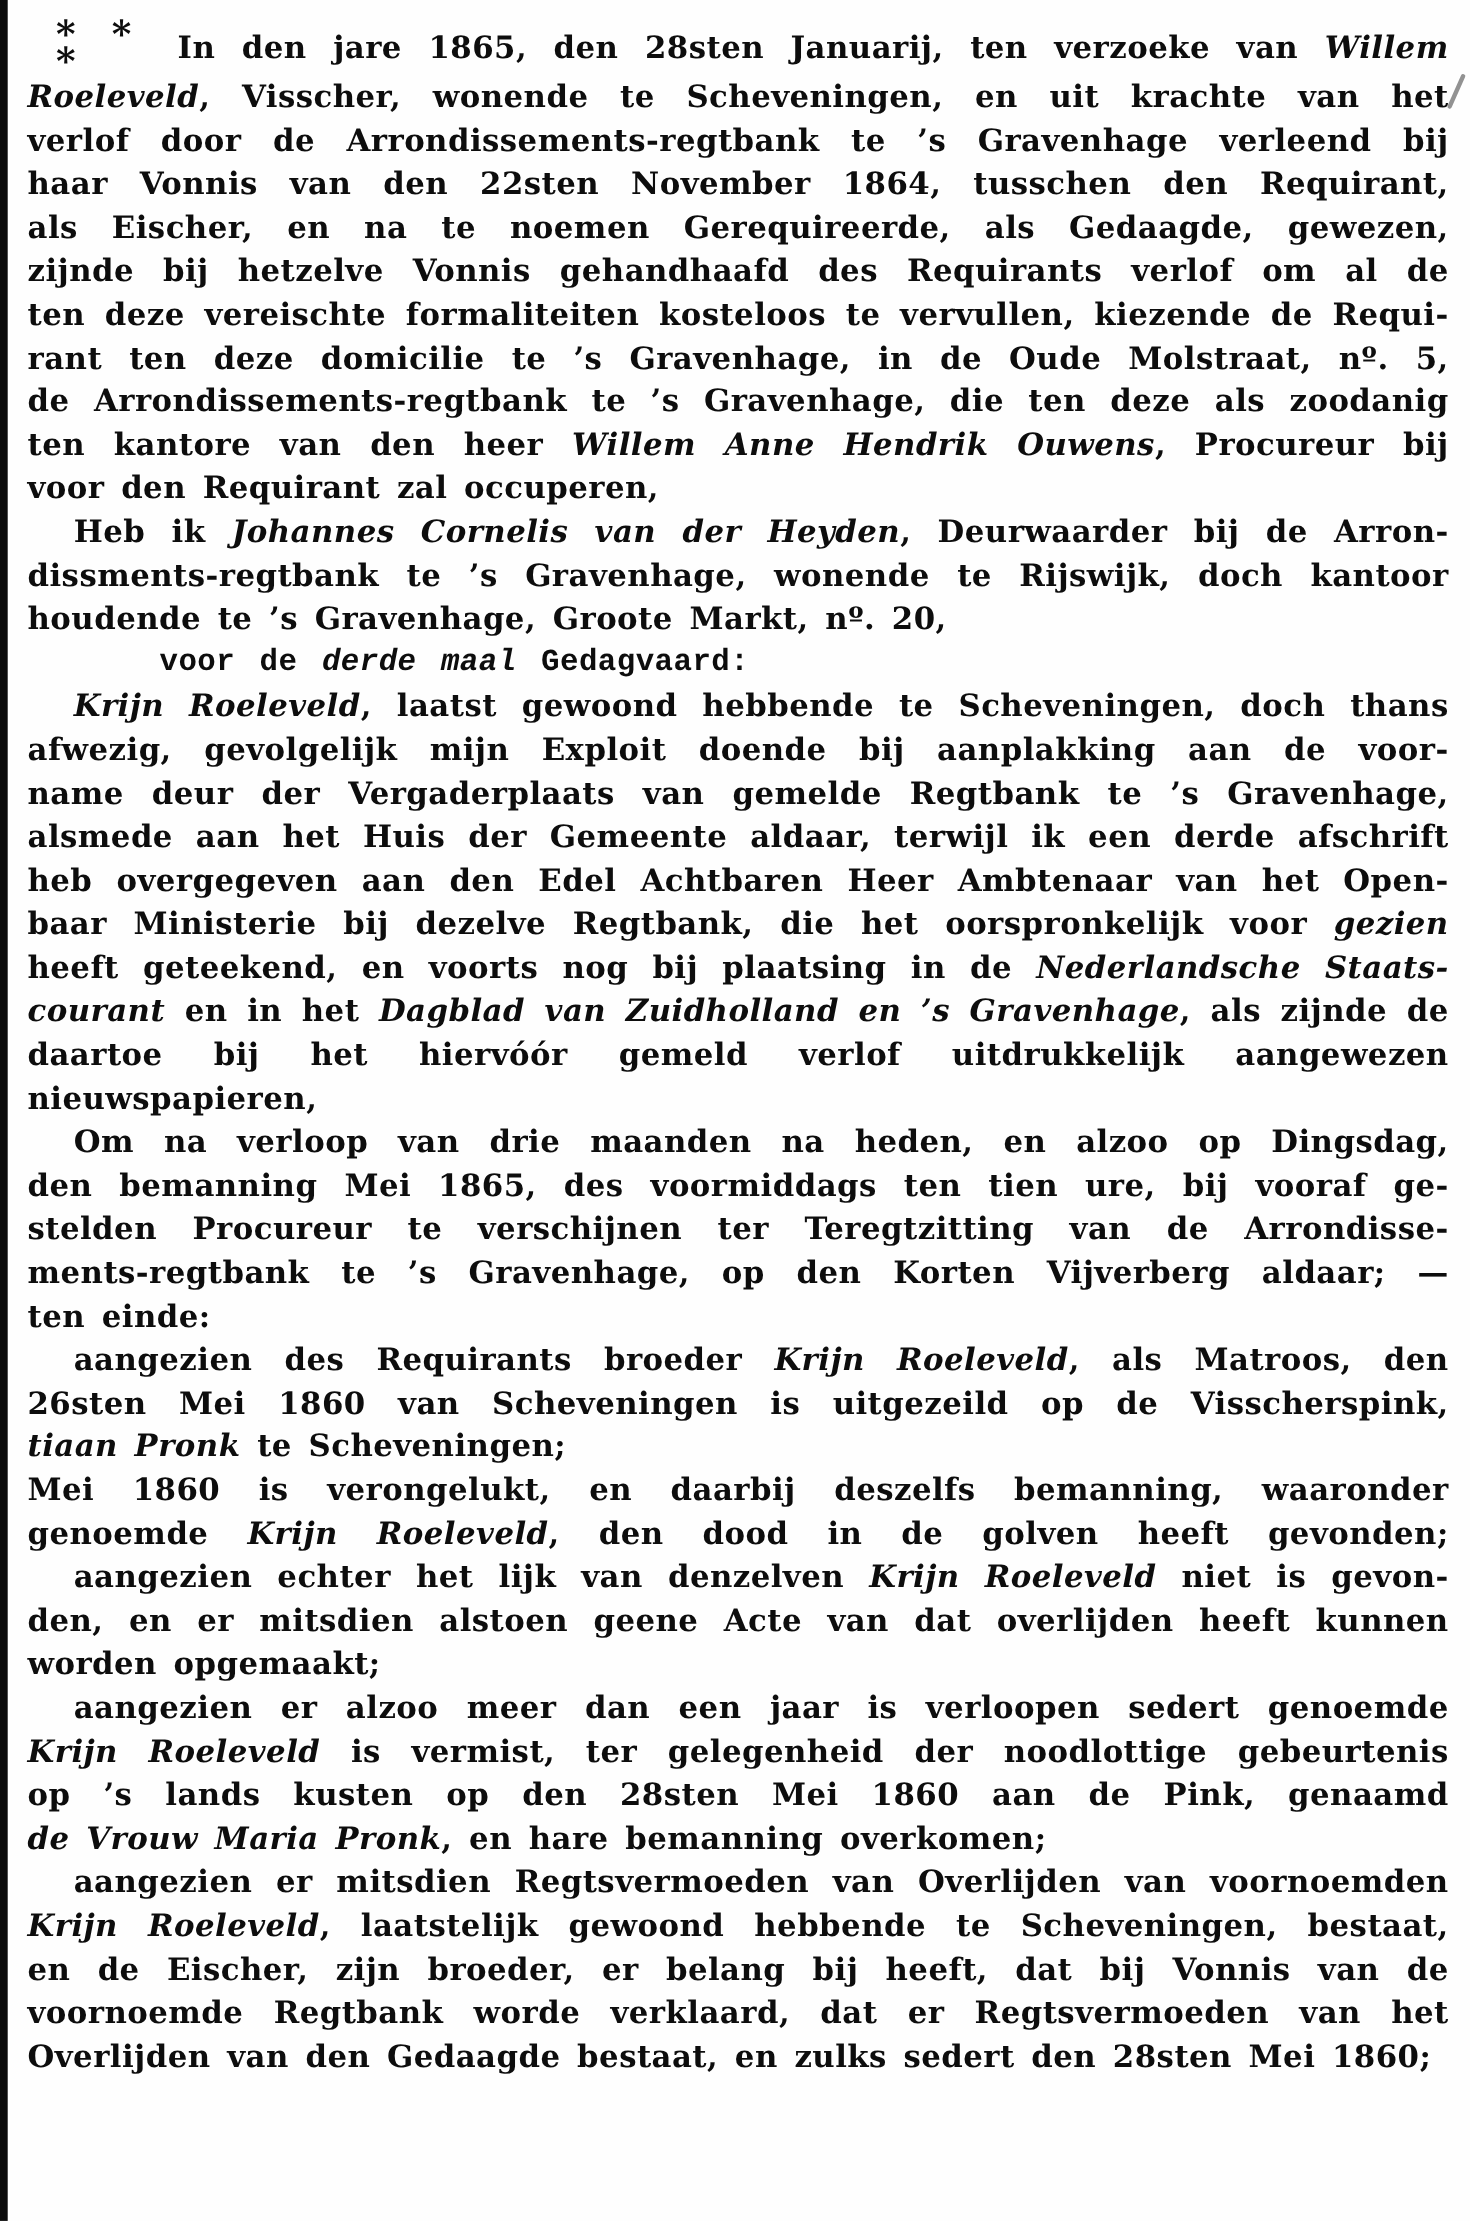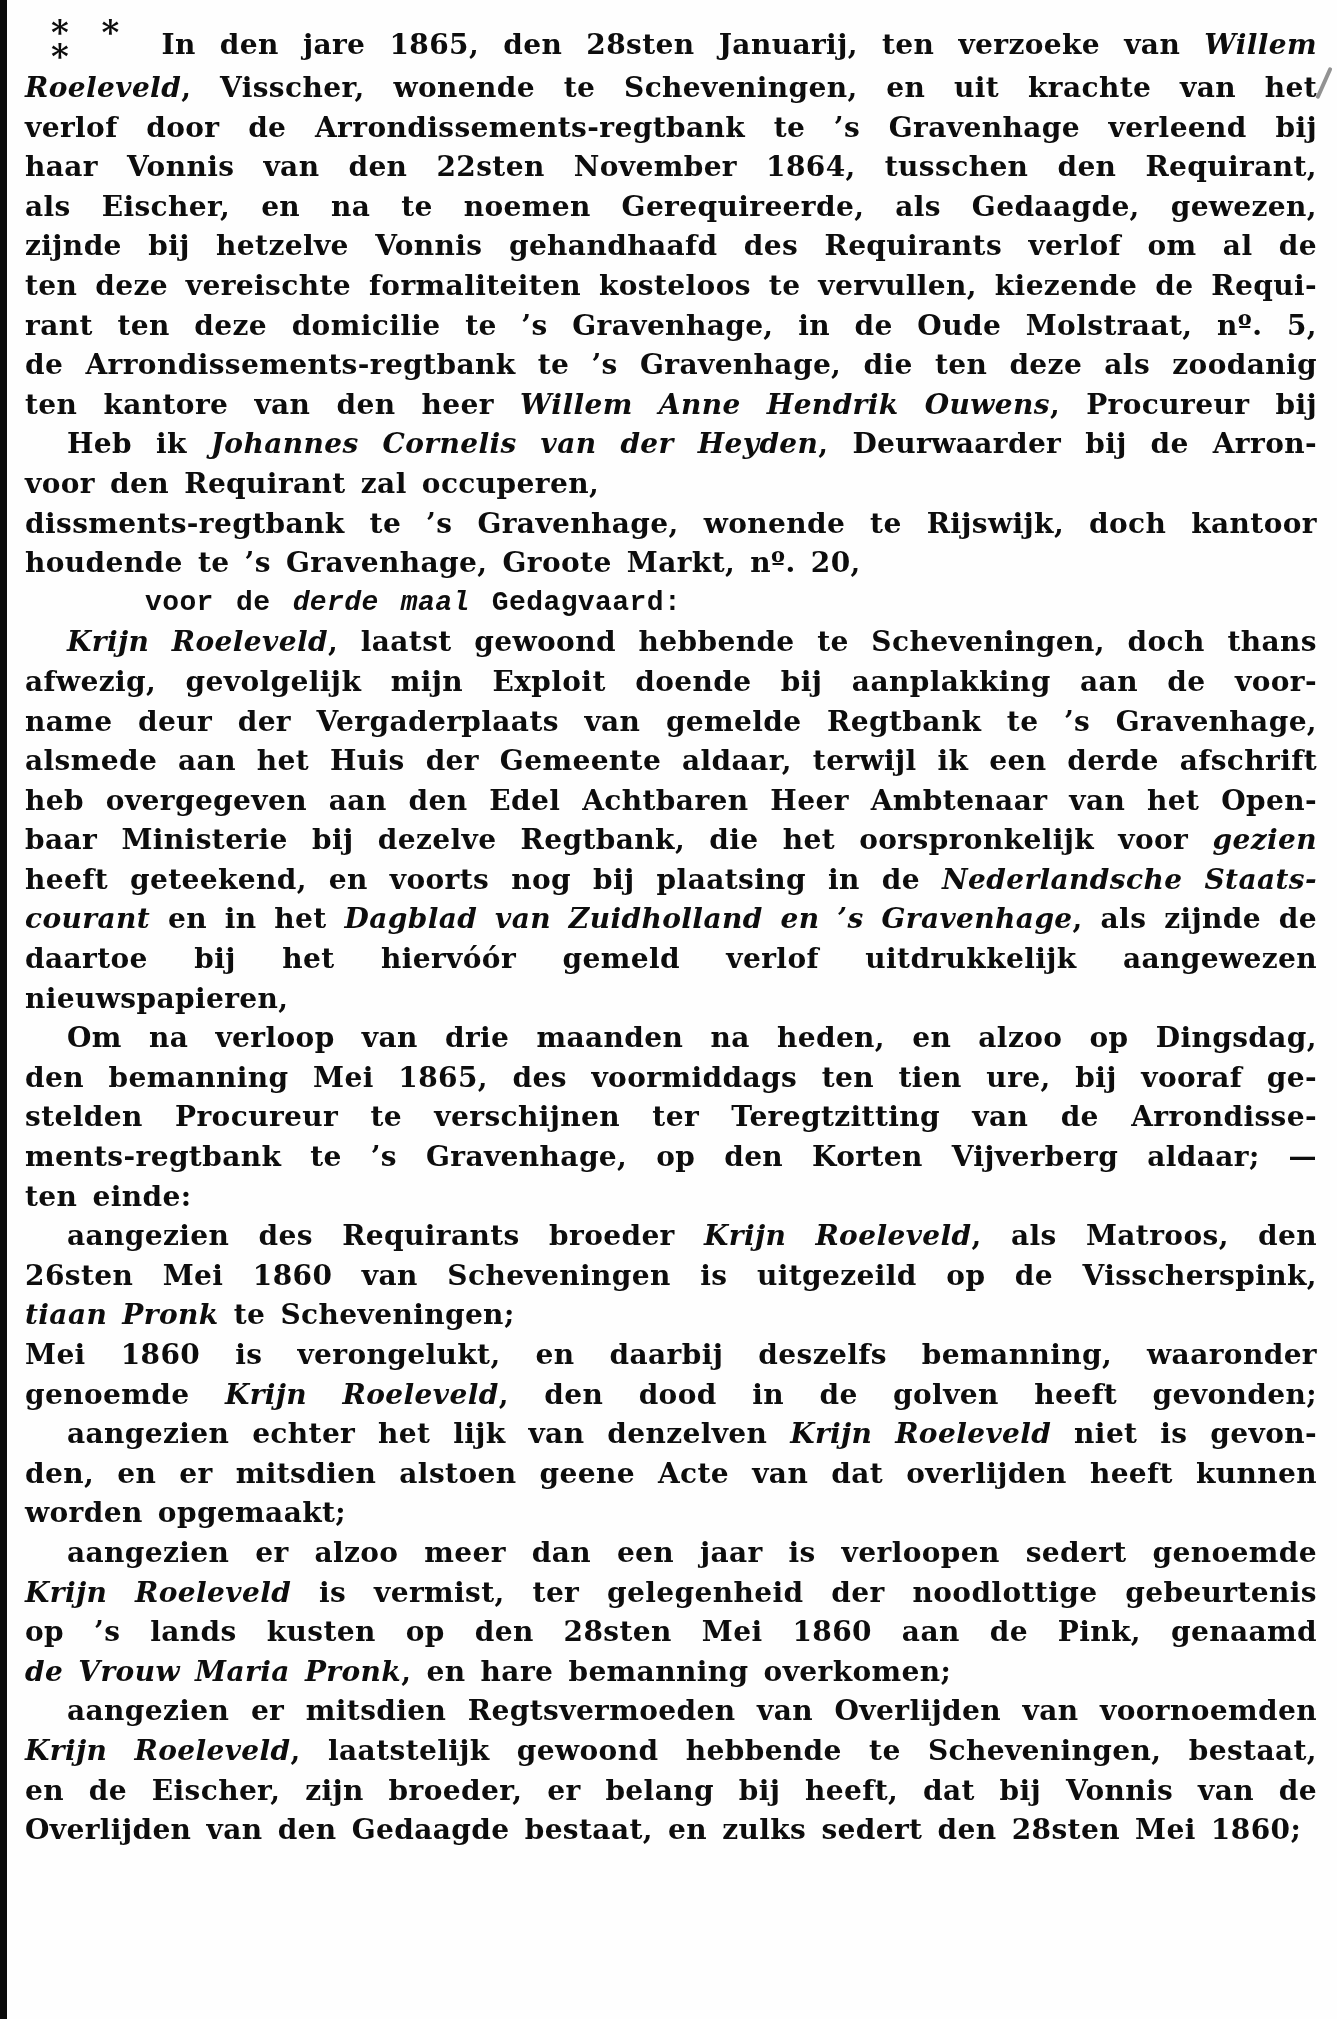--- a/index.html
+++ b/index.html
@@ -82,22 +82,22 @@
       <div class="line first just"><span class="asterism"><span class="row">* *</span><span class="row">*</span></span><span>In den jare 1865, den 28sten Januarij, ten verzoeke van </span><span class="it">Willem</span></div>
       <div class="line none just"><span class="it">Roeleveld</span><span>, Visscher, wonende te Scheveningen, en uit krachte van het</span></div>
       <div class="line none just"><span>verlof door de Arrondissements-regtbank te ’s Gravenhage verleend bij</span></div>
       <div class="line none just"><span>haar Vonnis van den 22sten November 1864, tusschen den Requirant,</span></div>
       <div class="line none just"><span>als Eischer, en na te noemen Gerequireerde, als Gedaagde, gewezen,</span></div>
       <div class="line none just"><span>zijnde bij hetzelve Vonnis gehandhaafd des Requirants verlof om al de</span></div>
       <div class="line none just"><span>ten deze vereischte formaliteiten kosteloos te vervullen, kiezende de Requi-</span></div>
       <div class="line none just"><span>rant ten deze domicilie te ’s Gravenhage, in de Oude Molstraat, nº. 5,</span></div>
       <div class="line none just"><span>de Arrondissements-regtbank te ’s Gravenhage, die ten deze als zoodanig</span></div>
       <div class="line none just"><span>ten kantore van den heer </span><span class="it">Willem Anne Hendrik Ouwens</span><span>, Procureur bij</span></div>
+      <div class="line none"><span>voor den Requirant zal occuperen,</span></div>
       <div class="line para just"><span>Heb ik </span><span class="it">Johannes Cornelis van der Heyden</span><span>, Deurwaarder bij de Arron-</span></div>
-      <div class="line none"><span>voor den Requirant zal occuperen,</span></div>
       <div class="line none just"><span>dissments-regtbank te ’s Gravenhage, wonende te Rijswijk, doch kantoor</span></div>
       <div class="line none"><span>houdende te ’s Gravenhage, Groote Markt, nº. 20,</span></div>
       <div class="line deep"><span>voor de </span><span class="it">derde maal</span><span> Gedagvaard:</span></div>
       <div class="line para just"><span class="it">Krijn Roeleveld</span><span>, laatst gewoond hebbende te Scheveningen, doch thans</span></div>
       <div class="line none just"><span>afwezig, gevolgelijk mijn Exploit doende bij aanplakking aan de voor-</span></div>
       <div class="line none just"><span>name deur der Vergaderplaats van gemelde Regtbank te ’s Gravenhage,</span></div>
       <div class="line none just"><span>alsmede aan het Huis der Gemeente aldaar, terwijl ik een derde afschrift</span></div>
       <div class="line none just"><span>heb overgegeven aan den Edel Achtbaren Heer Ambtenaar van het Open-</span></div>
       <div class="line none just"><span>baar Ministerie bij dezelve Regtbank, die het oorspronkelijk voor </span><span class="it">gezien</span></div>
       <div class="line none just"><span>heeft geteekend, en voorts nog bij plaatsing in de </span><span class="it">Nederlandsche Staats-</span></div>
@@ -117,15 +117,16 @@
       <div class="line para just"><span>aangezien echter het lijk van denzelven </span><span class="it">Krijn Roeleveld</span><span> niet is gevon-</span></div>
       <div class="line none just"><span>den, en er mitsdien alstoen geene Acte van dat overlijden heeft kunnen</span></div>
       <div class="line none"><span>worden opgemaakt;</span></div>
       <div class="line para just"><span>aangezien er alzoo meer dan een jaar is verloopen sedert genoemde</span></div>
       <div class="line none just"><span class="it">Krijn Roeleveld</span><span> is vermist, ter gelegenheid der noodlottige gebeurtenis</span></div>
       <div class="line none just"><span>op ’s lands kusten op den 28sten Mei 1860 aan de Pink, genaamd</span></div>
       <div class="line none"><span class="it">de Vrouw Maria Pronk</span><span>, en hare bemanning overkomen;</span></div>
       <div class="line para just"><span>aangezien er mitsdien Regtsvermoeden van Overlijden van voornoemden</span></div>
       <div class="line none just"><span class="it">Krijn Roeleveld</span><span>, laatstelijk gewoond hebbende te Scheveningen, bestaat,</span></div>
       <div class="line none just"><span>en de Eischer, zijn broeder, er belang bij heeft, dat bij Vonnis van de</span></div>
+      <div class="line none just"><span>voornoemde Regtbank worde verklaard, dat er Regtsvermoeden van het</span></div>
       <div class="line none"><span>Overlijden van den Gedaagde bestaat, en zulks sedert den 28sten Mei 1860;</span></div>
     </div>
 </div>
 
 </body></html>

